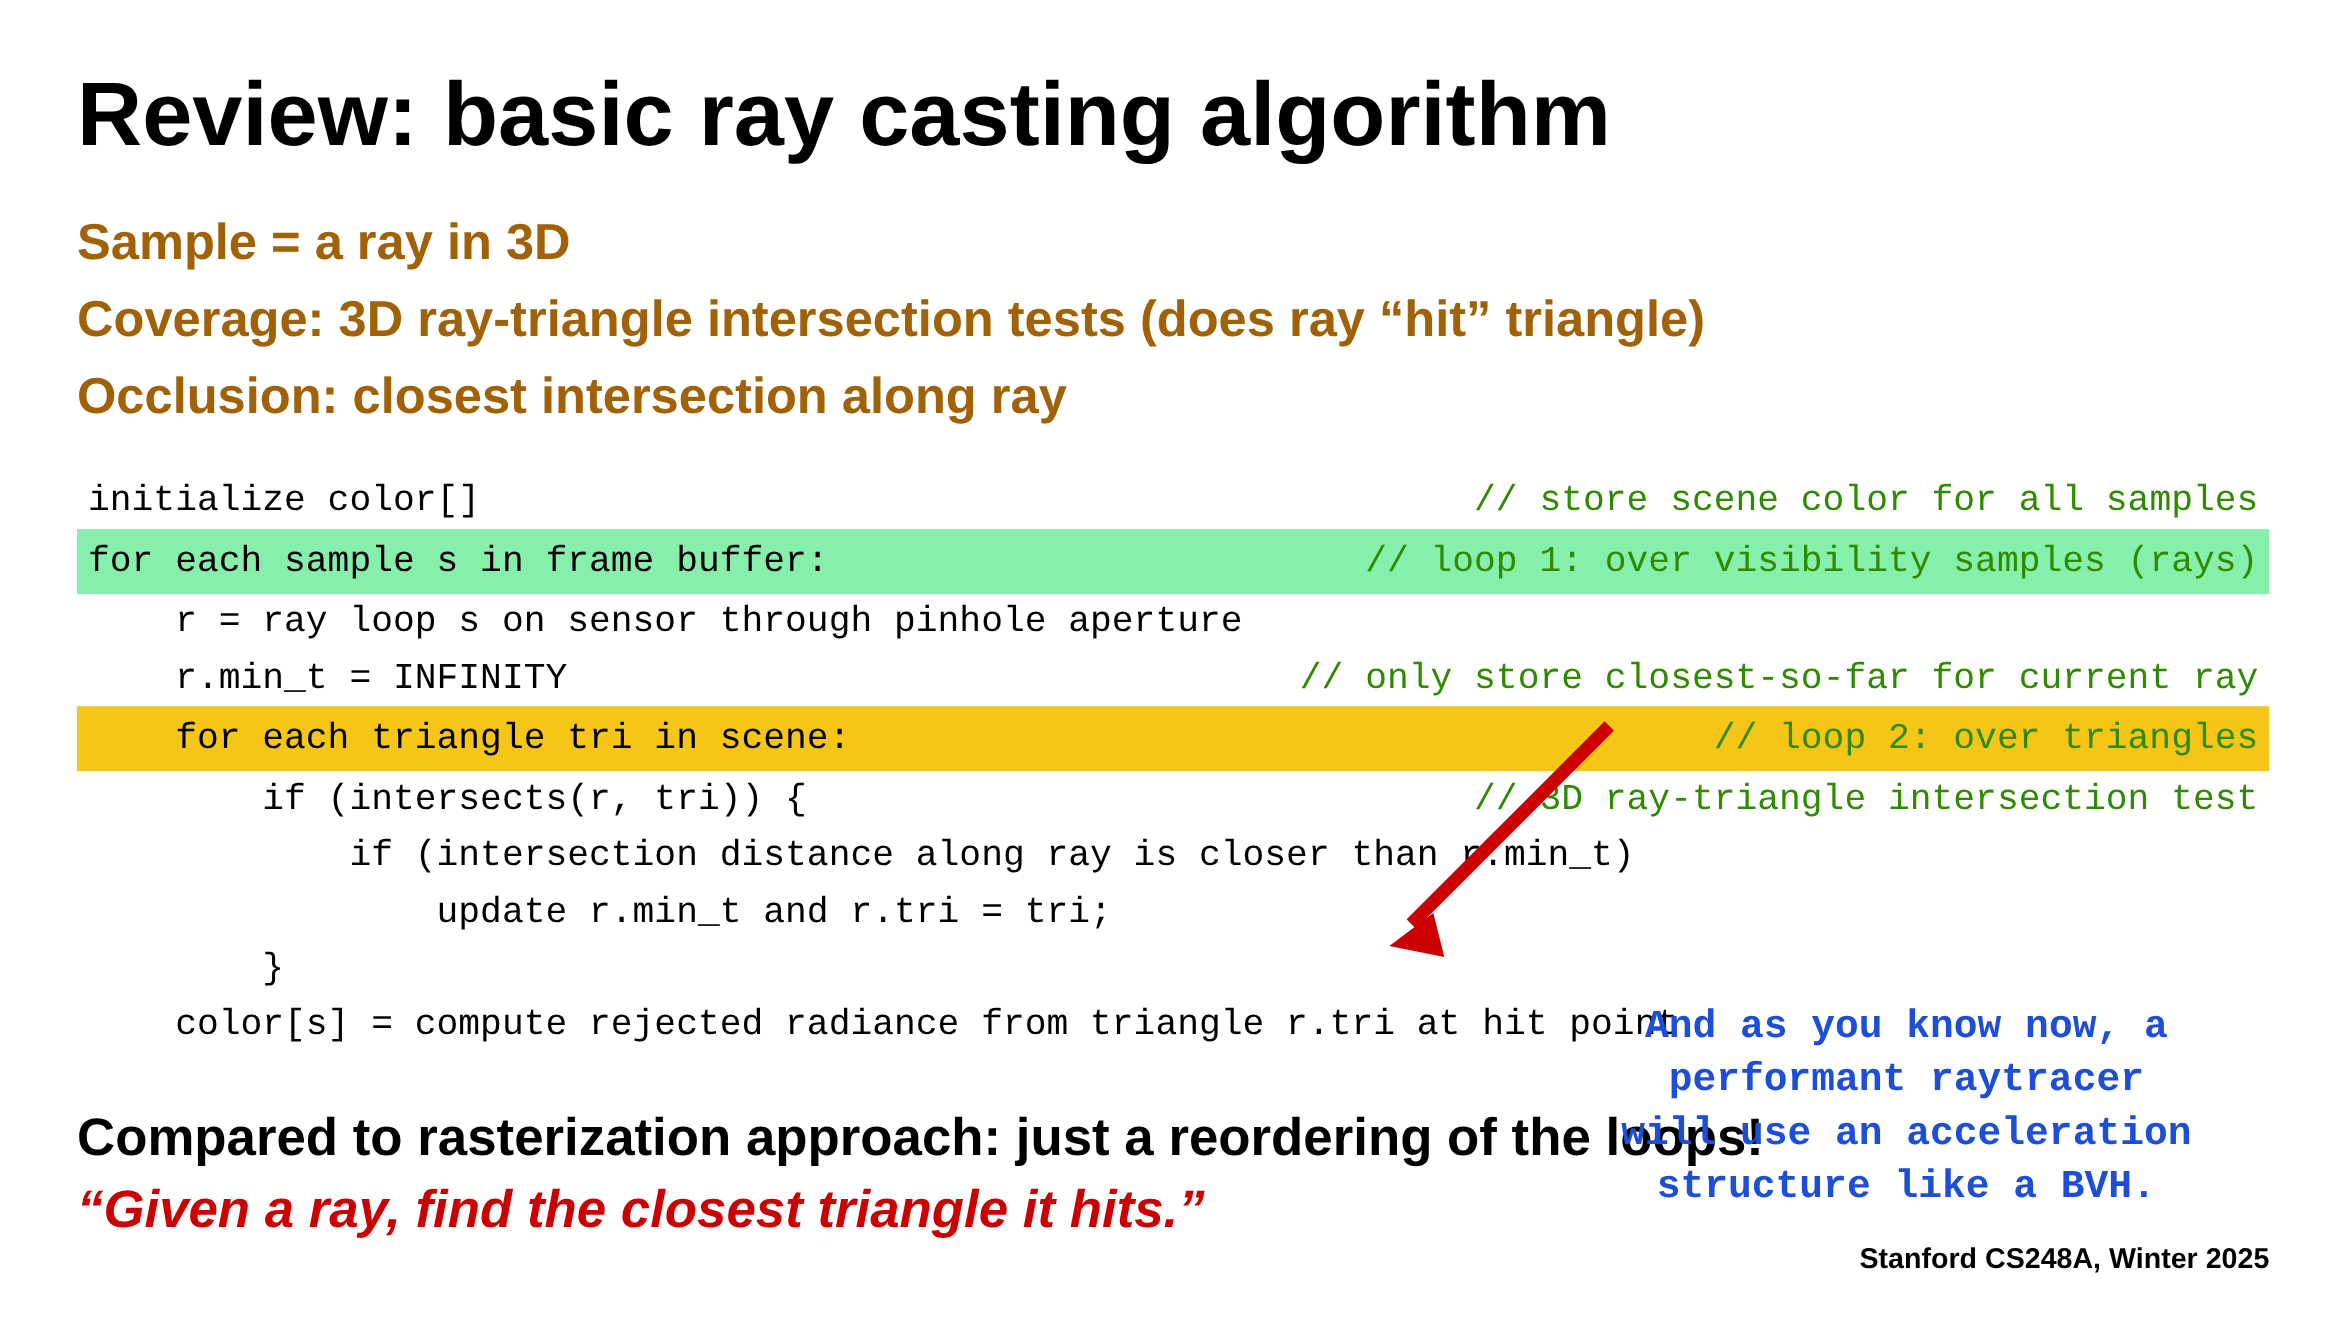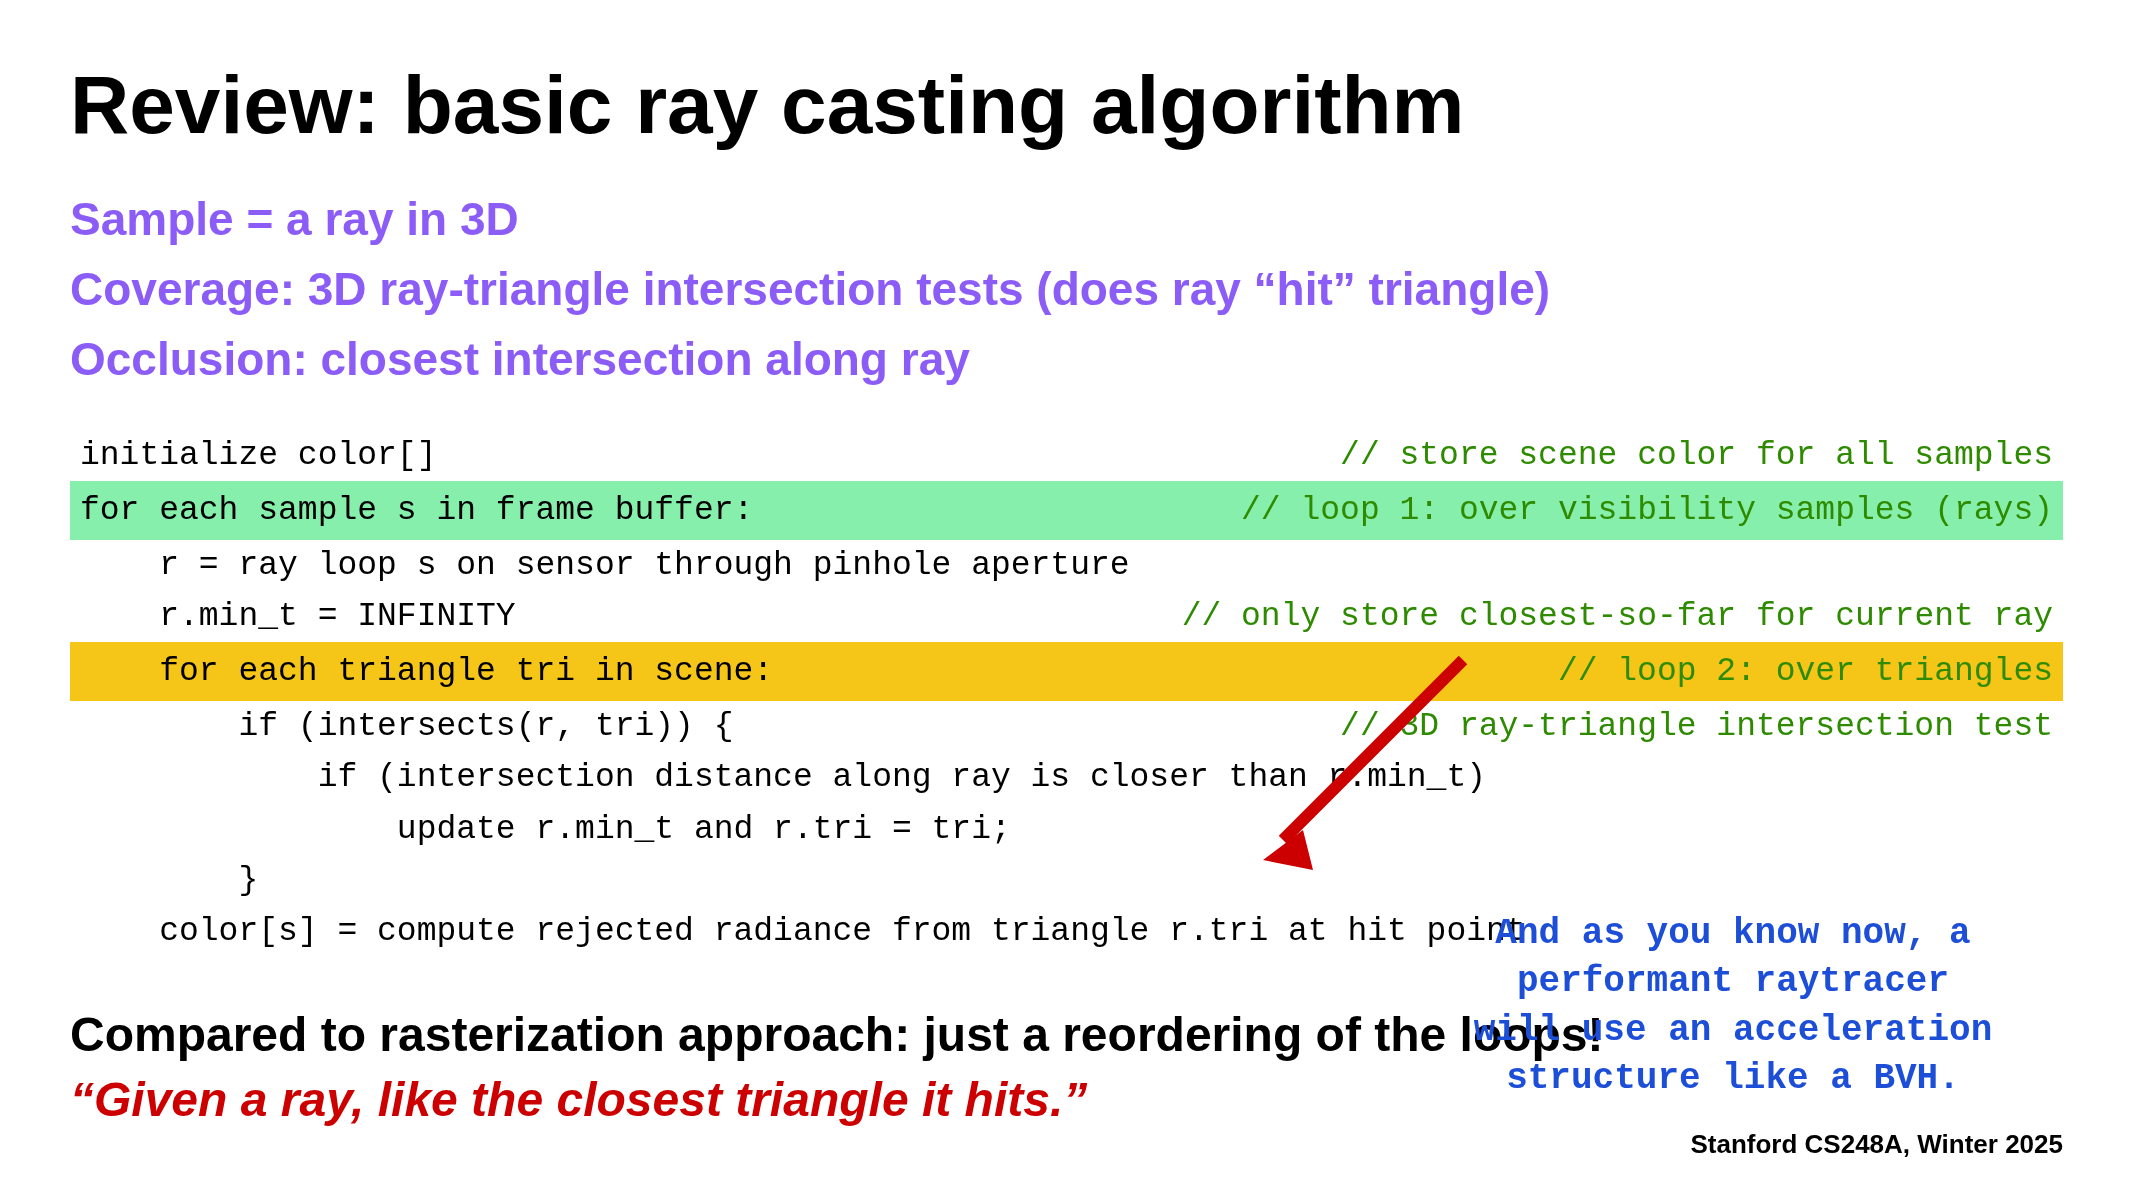--- a/index.html
+++ b/index.html
@@ -17,21 +17,21 @@
       color: #000000;
       margin-bottom: 40px;
       line-height: 1.1;
     }
     .subtitle-block {
       margin-bottom: 10px;
     }
     .subtitle {
       font-size: 46px;
       font-weight: 800;
-      color: #8b5cf6;
+      color: #a16207;
       line-height: 1.3;
     }
     .code-section {
       margin-top: 40px;
       font-family: 'Courier New', Courier, monospace;
       font-size: 33px;
       line-height: 1.55;
       position: relative;
     }
     .code-line {
@@ -168,16 +168,16 @@
   </svg>
 
   <div class="annotation-box">
     <div class="annotation-text">And as you know now, a performant raytracer will use an acceleration structure like a BVH.</div>
   </div>
 
 </div>
 
 <div class="bottom-section">
   <div class="compared-text">Compared to rasterization approach: just a reordering of the loops!</div>
-  <div class="quote-text">“Given a ray, like the closest triangle it hits.”</div>
+  <div class="quote-text">“Given a ray, find the closest triangle it hits.”</div>
 </div>
 
 <div class="stanford-credit">Stanford CS248A, Winter 2025</div>
 
 </body></html>

